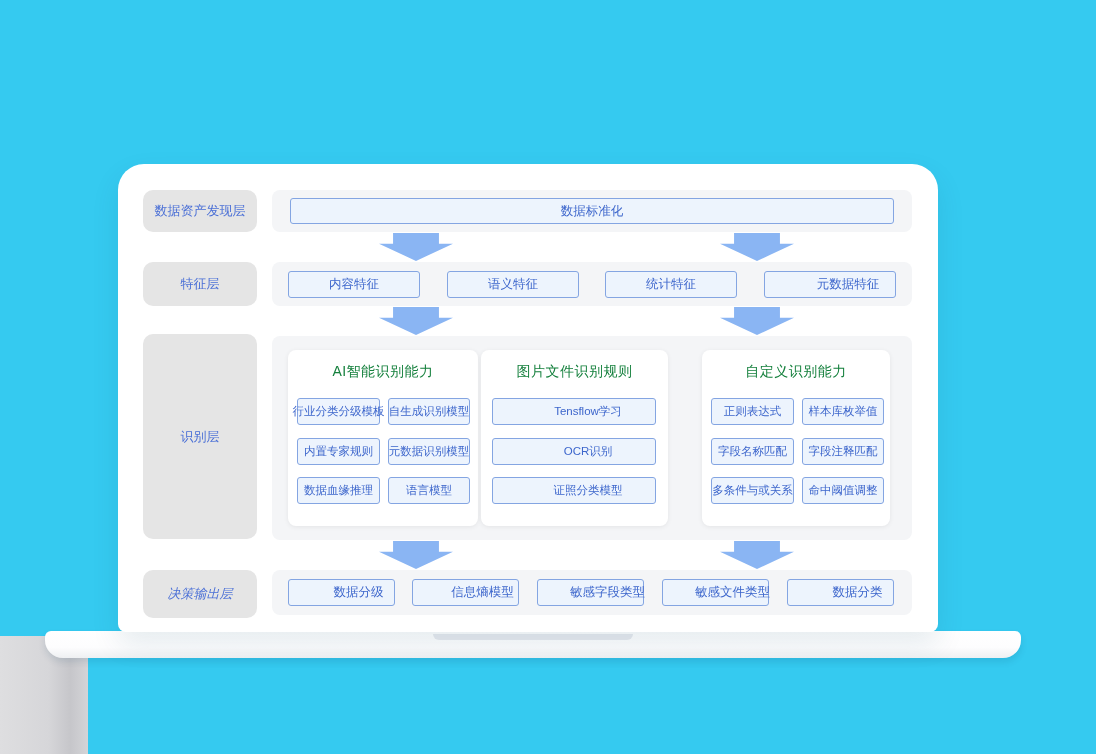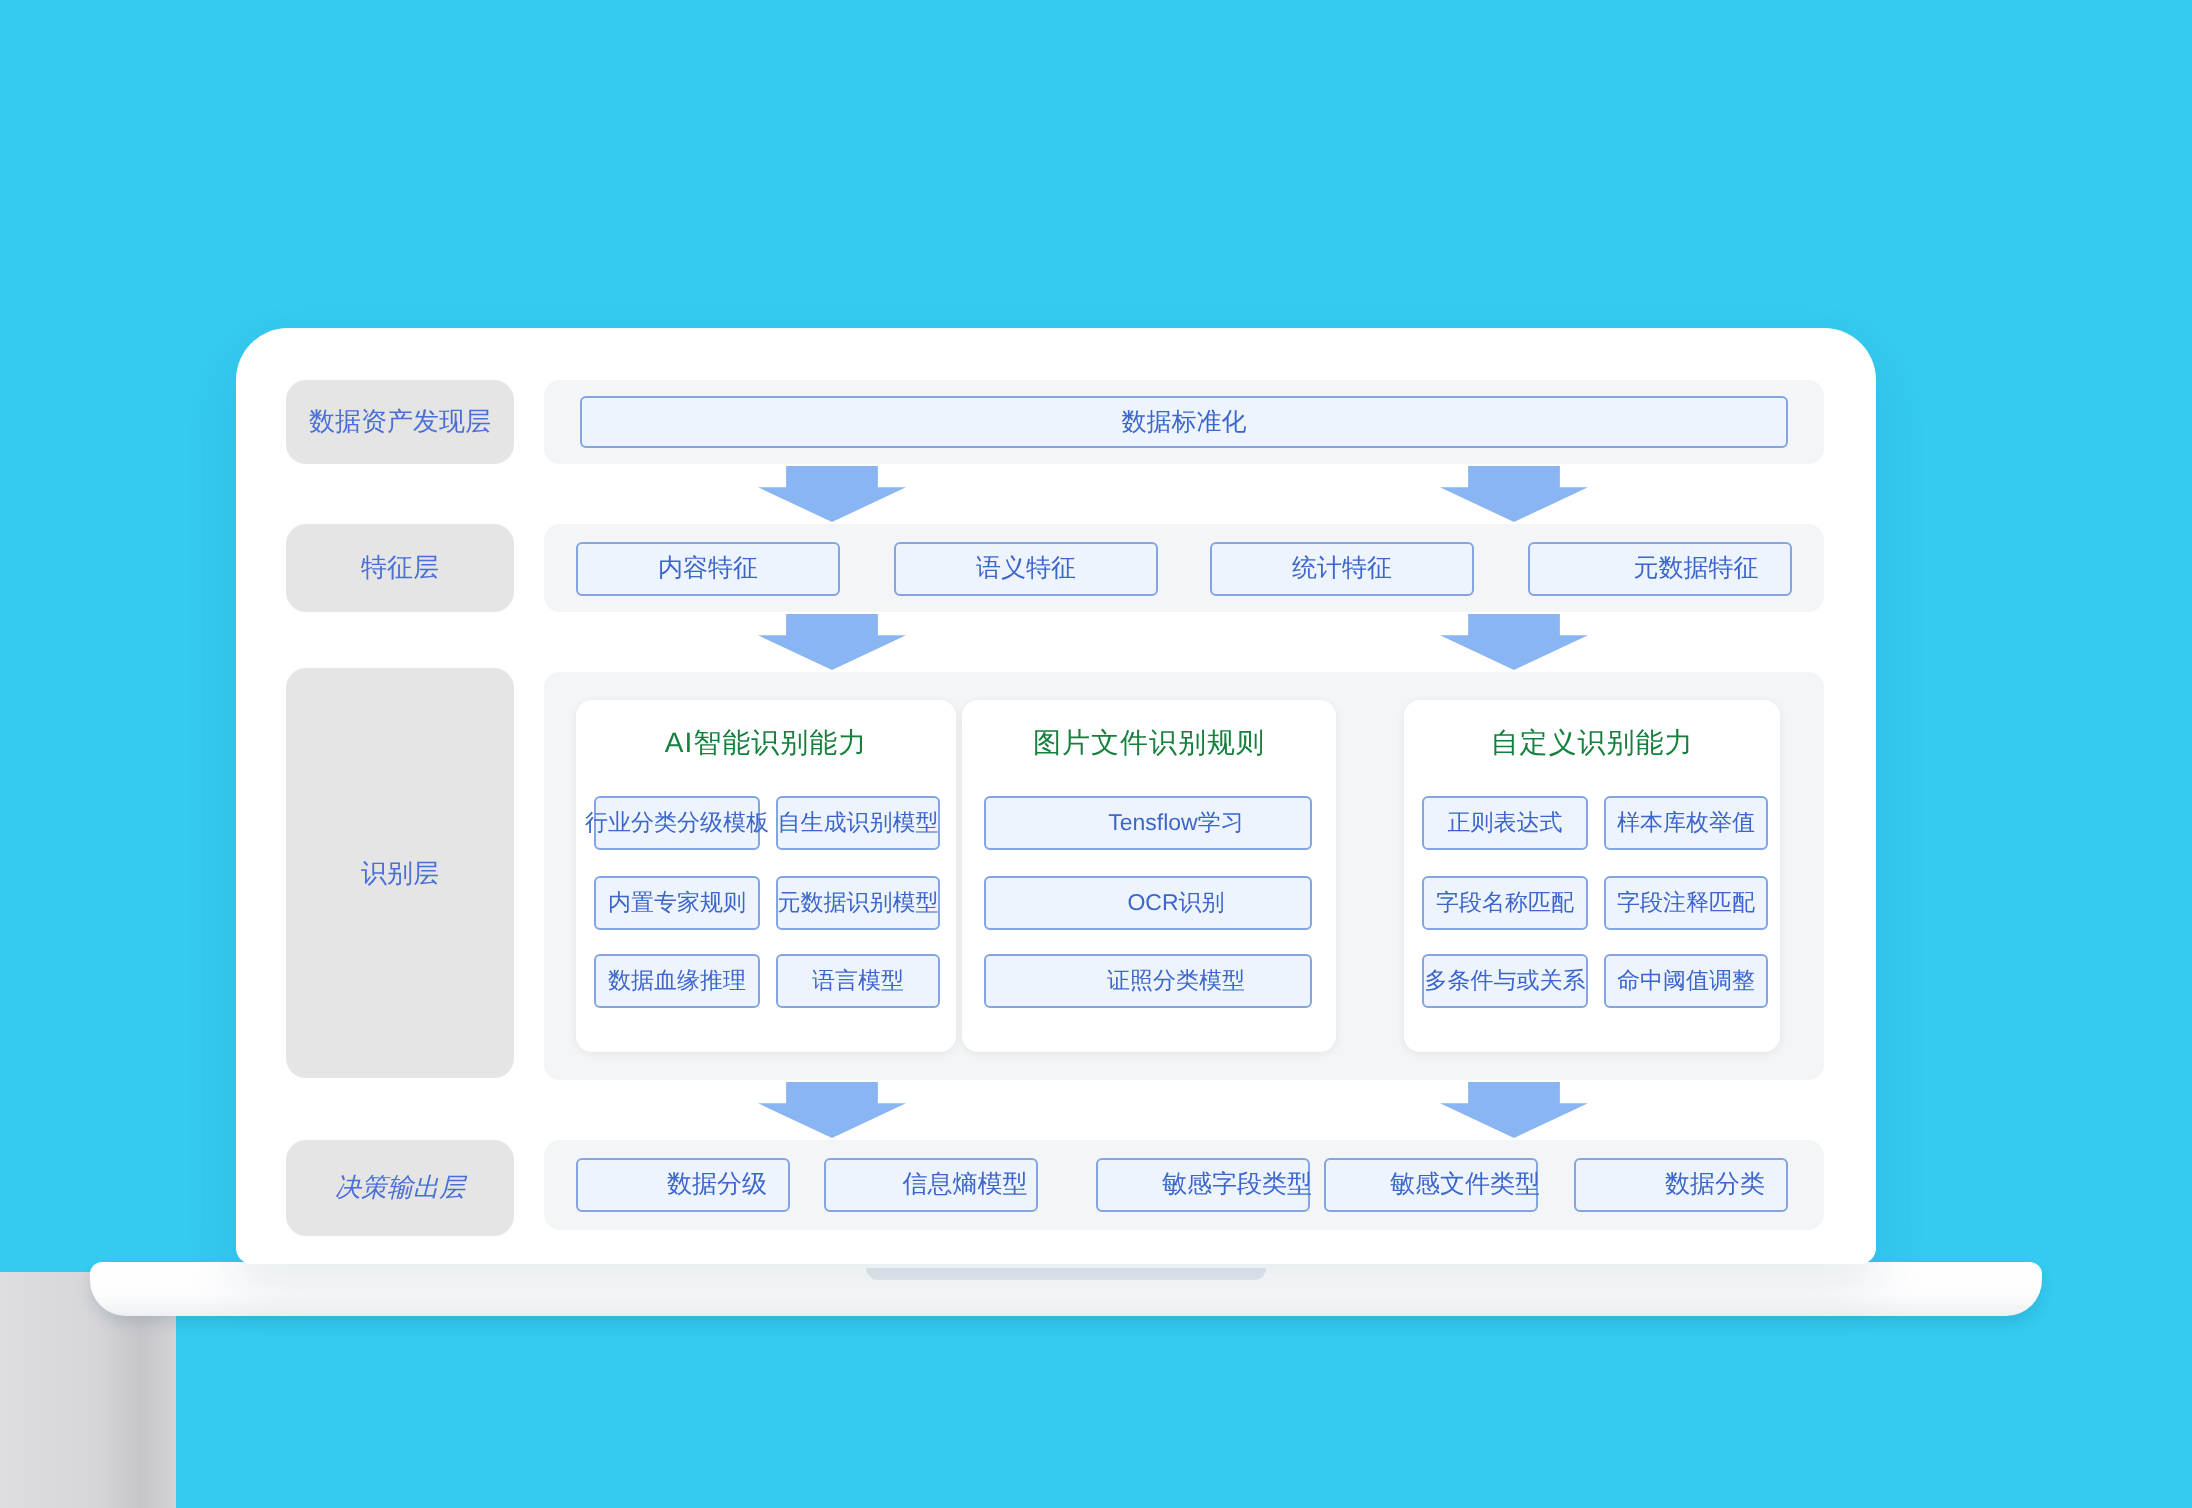--- a/index.html
+++ b/index.html
@@ -59,21 +59,21 @@
     position:absolute;box-sizing:border-box;
     background:#EDF4FD;border:1px solid #84A5E2;border-radius:3px;
     color:#3D66CC;font-size:12px;
     display:flex;align-items:center;justify-content:center;
     white-space:nowrap;
   }
   .row.r1 .box{left:18px;width:604px;top:8px;height:26px;font-size:12.5px;}
   .row.r2 .box{top:9px;height:27px;width:132px;font-size:12.5px;}
   .row.r2 .b0{left:16px;}.row.r2 .b1{left:175px;}.row.r2 .b2{left:333px;}.row.r2 .b3{left:492px;padding-left:36px;}
   .row.r4 .box{top:9px;height:27px;width:107px;font-size:12.5px;padding-left:34px;}
-  .row.r4 .b0{left:16px;}.row.r4 .b1{left:140px;}.row.r4 .b2{left:276px;text-align:center;}
+  .row.r4 .b0{left:16px;}.row.r4 .b1{left:140px;}.row.r4 .b2{left:265px;text-align:center;}
   .row.r4 .b3{left:390px;}.row.r4 .b4{left:515px;}
 
   
   .card{
     position:absolute;top:14px;height:176px;background:#ffffff;
     border-radius:8px;box-shadow:0 1px 5px rgba(0,0,0,.07);
   }
   .card.c0{left:16px;width:190px;}
   .card.c1{left:209px;width:187px;}
   .card.c2{left:430px;width:188px;}

